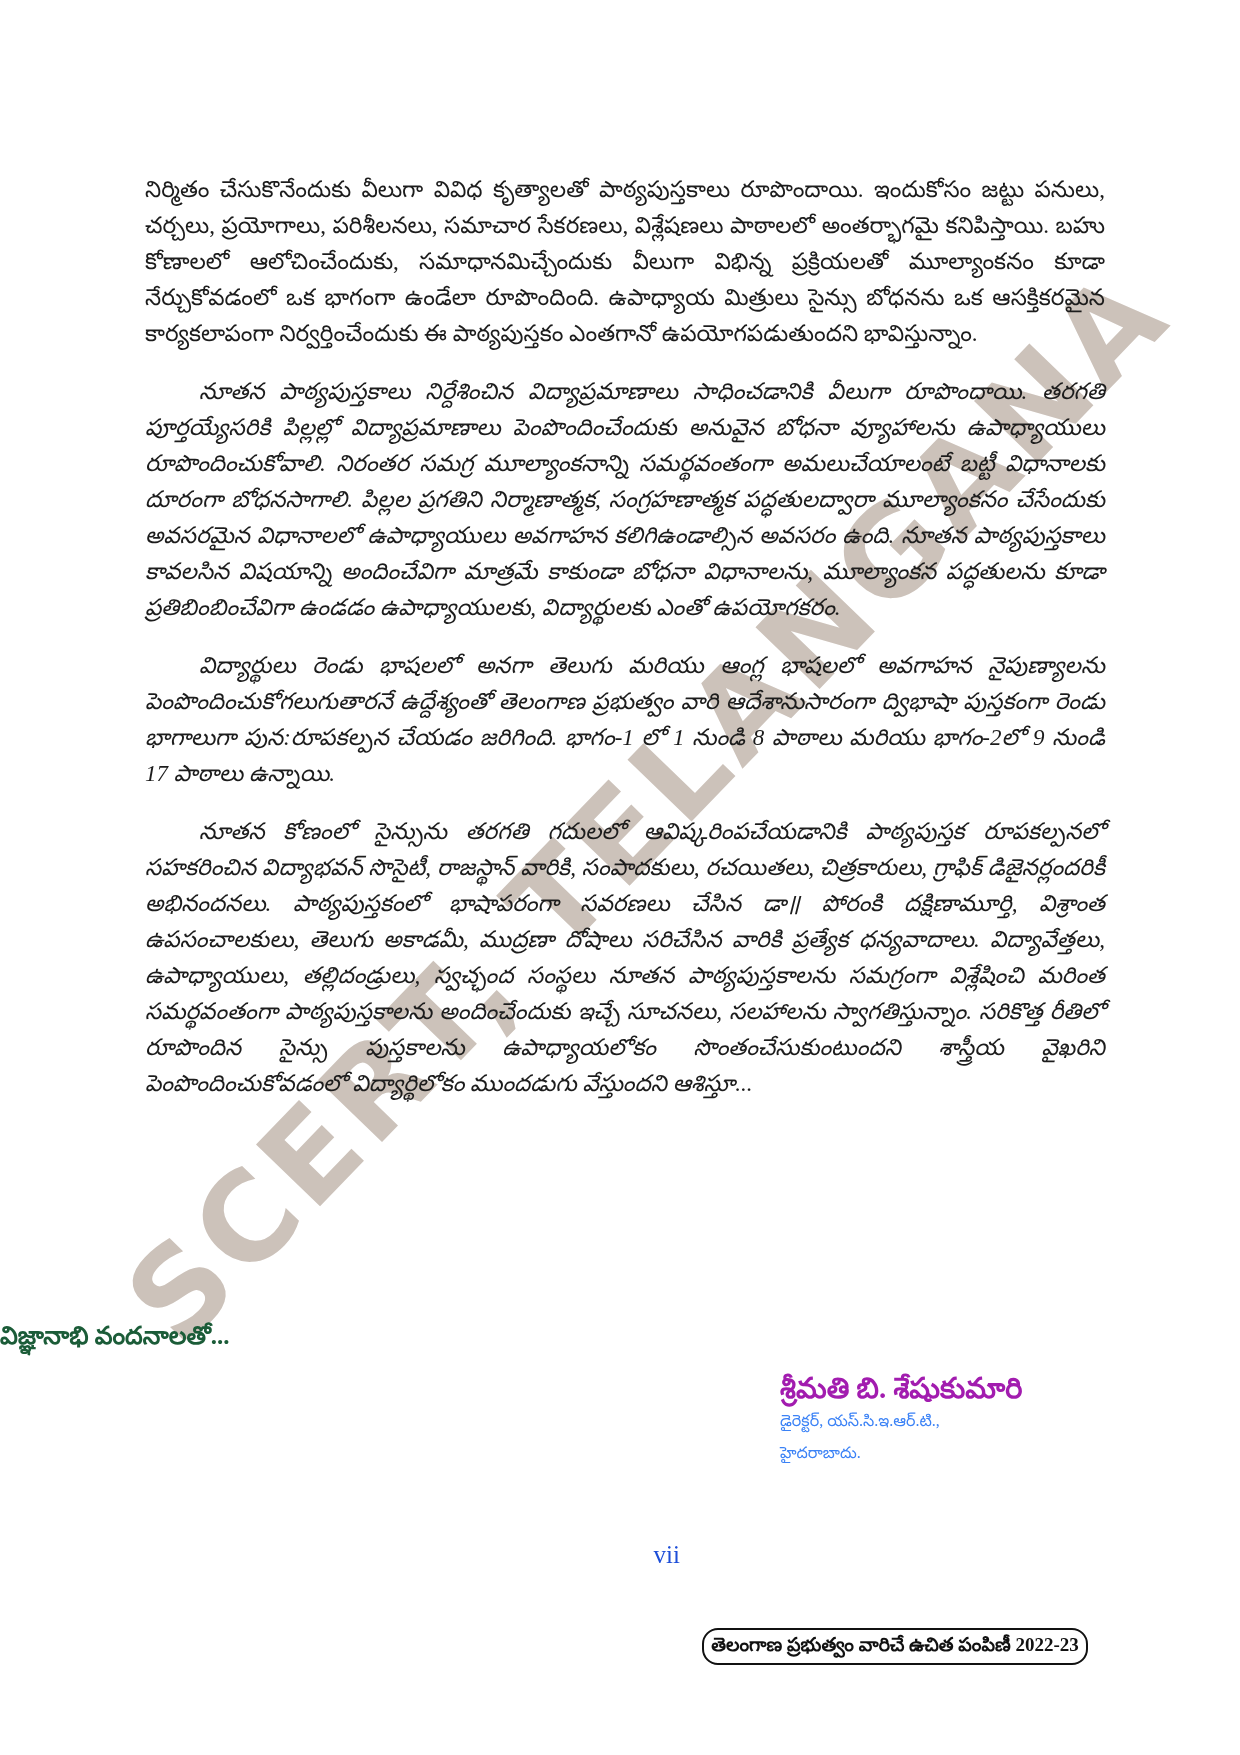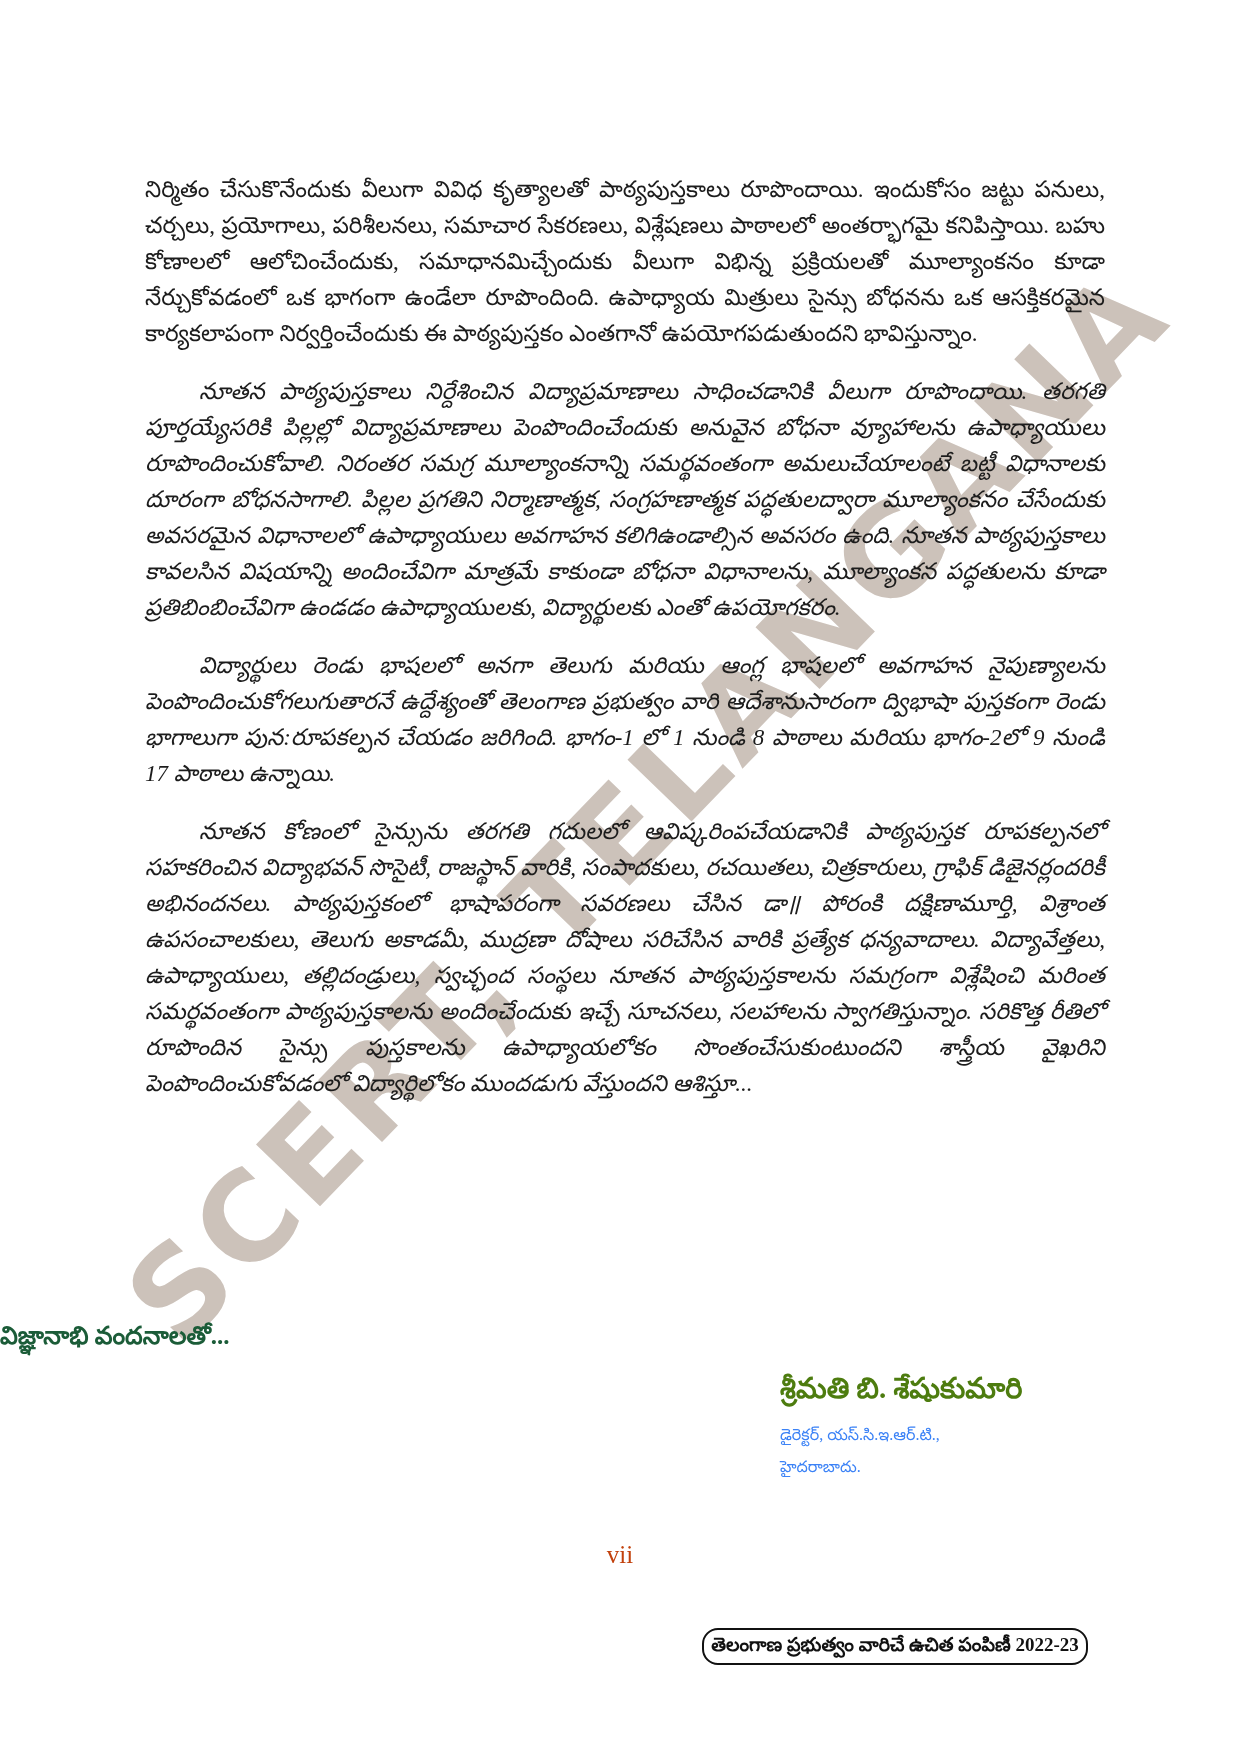--- a/index.html
+++ b/index.html
@@ -64,40 +64,39 @@
   }
   .signature {
     position: absolute;
     left: 780px;
     top: 1372px;
     z-index: 1;
   }
   .signature .sig-name {
     font-size: 29px;
     font-weight: bold;
-    color: #4d7c0f;
-    margin-bottom: 14px;
+    color: #a21caf;
     white-space: nowrap;
     text-align: right;
   }
   .signature .sig-line {
     font-size: 16px;
     color: #3b82f6;
     margin-bottom: 10px;
     white-space: nowrap;
   }
   .page-number {
     position: absolute;
     left: 560px;
     top: 1541px;
     width: 120px;
-    text-align: center;
+    text-align: right;
     font-family: "Liberation Serif", serif;
     font-size: 25px;
-    color: #c2410c;
+    color: #1d4ed8;
     z-index: 1;
   }
   .footer-badge {
     position: absolute;
     left: 702px;
     top: 1628px;
     width: 386px;
     height: 37px;
     border: 2px solid #111111;
     border-radius: 16px;

